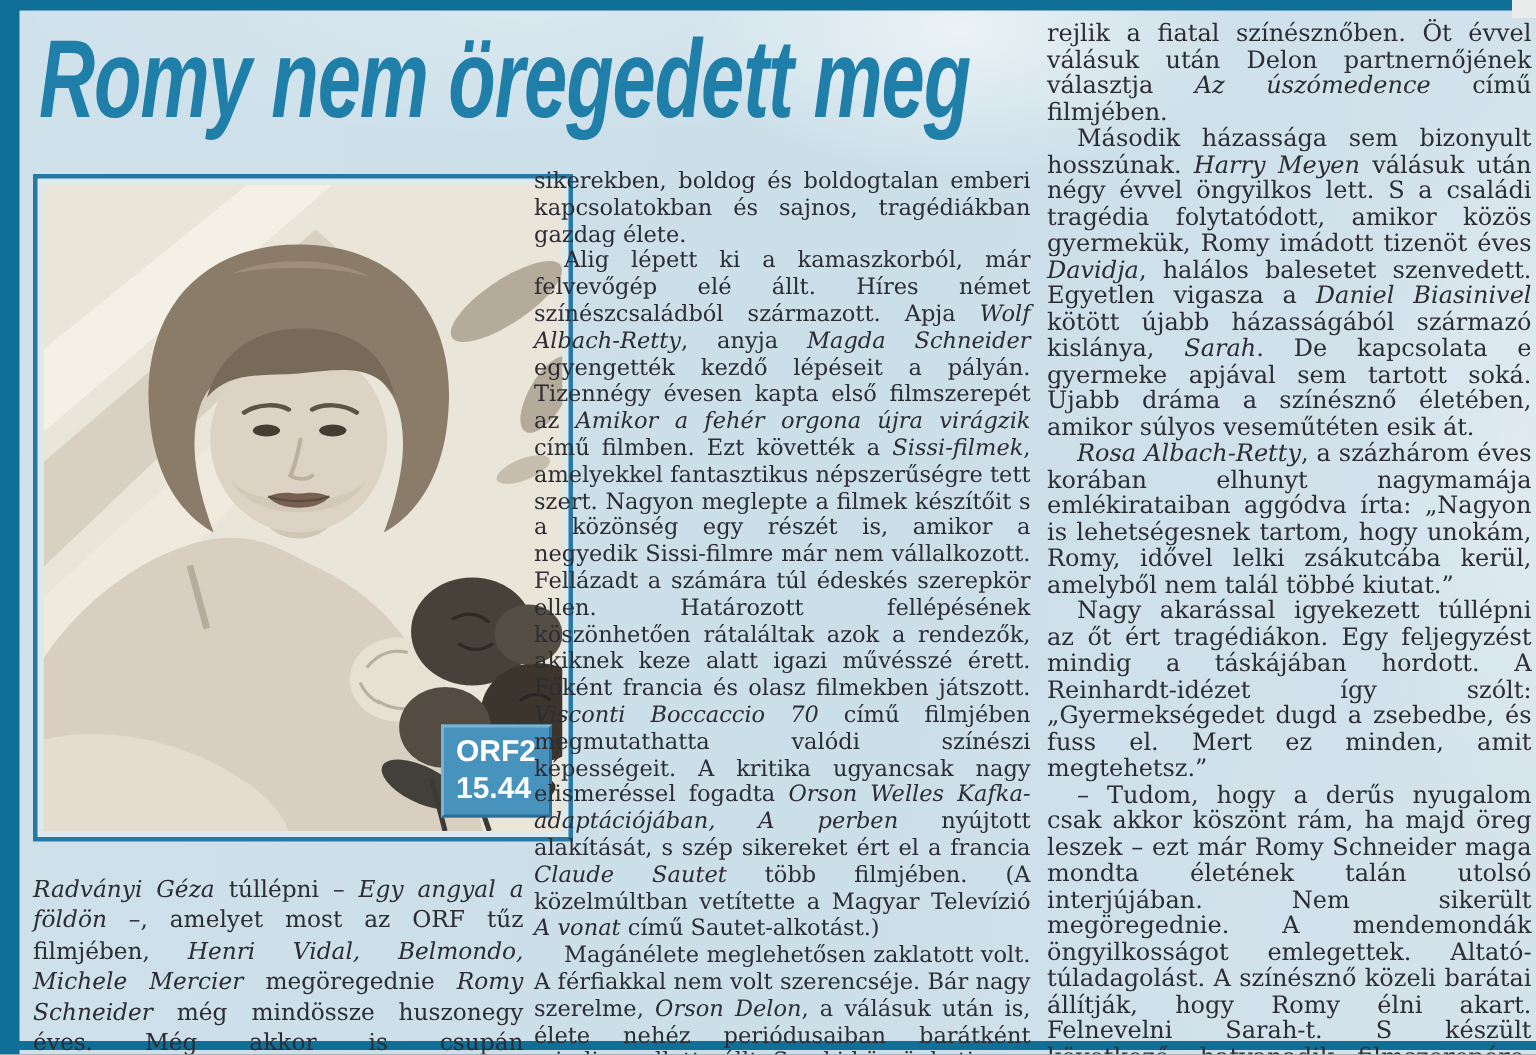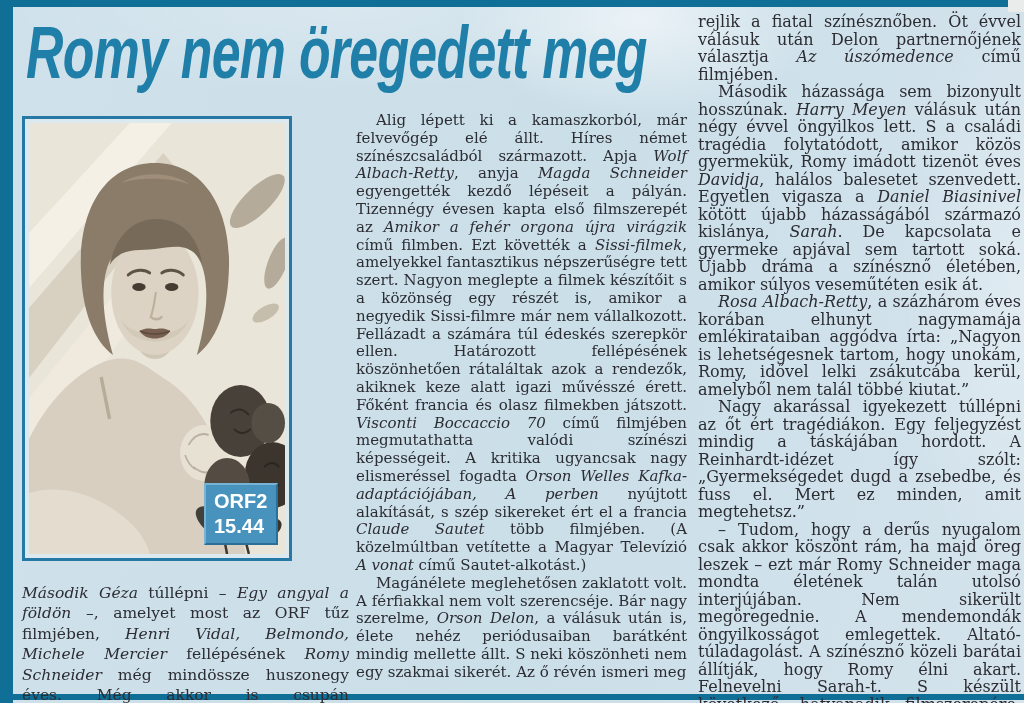--- a/index.html
+++ b/index.html
@@ -16,21 +16,21 @@
   .corner-tr{position:absolute;right:0;top:0;width:16px;height:12px;background:#e9ecea;}
   .bar-left{position:absolute;left:0;top:0;width:13px;height:703px;background:var(--border,#0f6f96);}
   .bar-bottom{position:absolute;left:0;top:694px;width:1024px;height:6px;background:var(--border,#0f6f96);}
   .title{
     position:absolute;left:26px;top:14px;margin:0;white-space:nowrap;
     font-family:"Liberation Sans",sans-serif;font-style:italic;font-weight:700;
     font-size:74px;line-height:1.05;color:var(--accent,#1f7fa8);
     transform:scaleX(.70);transform-origin:0 0;letter-spacing:-1px;
   }
   .photo-frame{
-    position:absolute;left:22px;top:116px;width:270px;height:445px;margin:0;
+    position:absolute;left:22px;top:116px;width:360px;height:445px;margin:0;
     border:3px solid #2579a4;background:#dce9ef;padding:4px;box-sizing:border-box;
   }
   .photo{position:relative;width:100%;height:100%;background:#eae5d9;overflow:hidden;}
   .photo svg{position:absolute;left:0;top:0;width:100%;height:100%;}
   .badge{
     position:absolute;right:7px;bottom:9px;width:74px;height:62px;box-sizing:border-box;
     background:var(--badge_bg,#4793be);
     border-top:2px solid #79b3d4;border-left:2px solid #79b3d4;
     border-right:2px solid #2b6f97;border-bottom:2px solid #2b6f97;
     color:#fff;font-family:"Liberation Sans",sans-serif;font-weight:700;
@@ -101,23 +101,24 @@
           <path d="M250,392 L262,431 M228,396 L236,431" stroke="#3c3a34" stroke-width="3"></path>
         </g>
       </svg>
       <div class="badge">
         <span>ORF2</span>
         <span>15.44</span>
       </div>
     </div>
   </figure>
 
-  <div class="caption"><i>Második Géza</i><span> túllépni – </span><i>Egy angyal a földön</i><span> –, amelyet most az ORF tűz filmjében, </span><i>Henri Vidal, Belmondo, Michele Mercier</i><span> fellépésének </span><i>Romy Schneider</i><span> még mindössze huszonegy éves. Még akkor is csupán negyvenhárom, amikor véget ér nagy művészi</span></div>
+  <div class="caption"><i>Radványi Géza</i><span> túllépni – </span><i>Egy angyal a földön</i><span> –, amelyet most az ORF tűz filmjében, </span><i>Henri Vidal, Belmondo, Michele Mercier</i><span> megöregednie </span><i>Romy Schneider</i><span> még mindössze huszonegy éves. Még akkor is csupán negyvenhárom, amikor véget ér nagy művészi</span></div>
 
   <div class="col col-middle">
+      <p class="para"><span>sikerekben, boldog és boldogtalan emberi kapcsolatokban és sajnos, tragédiákban gazdag élete.</span></p>
       <p class="para indent"><span>Alig lépett ki a kamaszkorból, már felvevőgép elé állt. Híres német színészcsaládból származott. Apja </span><i>Wolf Albach-Retty</i><span>, anyja </span><i>Magda Schneider</i><span> egyengették kezdő lépéseit a pályán. Tizennégy évesen kapta első filmszerepét az </span><i>Amikor a fehér orgona újra virágzik</i><span> című filmben. Ezt követték a </span><i>Sissi-filmek</i><span>, amelyekkel fantasztikus népszerűségre tett szert. Nagyon meglepte a filmek készítőit s a közönség egy részét is, amikor a negyedik Sissi-filmre már nem vállalkozott. Fellázadt a számára túl édeskés szerepkör ellen. Határozott fellépésének köszönhetően rátaláltak azok a rendezők, akiknek keze alatt igazi művésszé érett. Főként francia és olasz filmekben játszott. </span><i>Visconti Boccaccio 70</i><span> című filmjében megmutathatta valódi színészi képességeit. A kritika ugyancsak nagy elismeréssel fogadta </span><i>Orson Welles Kafka-adaptációjában, A perben</i><span> nyújtott alakítását, s szép sikereket ért el a francia </span><i>Claude Sautet</i><span> több filmjében. (A közelmúltban vetítette a Magyar Televízió </span><i>A vonat</i><span> című Sautet-alkotást.)</span></p>
       <p class="para indent"><span>Magánélete meglehetősen zaklatott volt. A férfiakkal nem volt szerencséje. Bár nagy szerelme, </span><i>Orson Delon</i><span>, a válásuk után is, élete nehéz periódusaiban barátként mindig mellette állt. S neki köszönheti nem egy szakmai sikerét. Az ő révén ismeri meg </span></p>
     </div>
   <div class="col col-right">
       <p class="para"><span>rejlik a fiatal színésznőben. Öt évvel válásuk után Delon partnernőjének választja </span><i>Az úszómedence</i><span> című filmjében.</span></p>
       <p class="para indent"><span>Második házassága sem bizonyult hosszúnak. </span><i>Harry Meyen</i><span> válásuk után négy évvel öngyilkos lett. S a családi tragédia folytatódott, amikor közös gyermekük, Romy imádott tizenöt éves </span><i>Davidja</i><span>, halálos balesetet szenvedett. Egyetlen vigasza a </span><i>Daniel Biasinivel</i><span> kötött újabb házasságából származó kislánya, </span><i>Sarah</i><span>. De kapcsolata e gyermeke apjával sem tartott soká. Újabb dráma a színésznő életében, amikor súlyos veseműtéten esik át.</span></p>
       <p class="para indent"><i>Rosa Albach-Retty</i><span>, a százhárom éves korában elhunyt nagymamája emlékirataiban aggódva írta: „Nagyon is lehetségesnek tartom, hogy unokám, Romy, idővel lelki zsákutcába kerül, amelyből nem talál többé kiutat.”</span></p>
       <p class="para indent"><span>Nagy akarással igyekezett túllépni az őt ért tragédiákon. Egy feljegyzést mindig a táskájában hordott. A Reinhardt-idézet így szólt: „Gyermekségedet dugd a zsebedbe, és fuss el. Mert ez minden, amit megtehetsz.”</span></p>
       <p class="para indent"><span>– Tudom, hogy a derűs nyugalom csak akkor köszönt rám, ha majd öreg leszek – ezt már Romy Schneider maga mondta életének talán utolsó interjújában. Nem sikerült megöregednie. A mendemondák öngyilkosságot emlegettek. Altató-túladagolást. A színésznő közeli barátai állítják, hogy Romy élni akart. Felnevelni Sarah-t. S készült következő, hatvanadik filmszerepére, amikor megállt a szíve. Szívelégtelenség – írta a hivatalos orvosi közlemény. Akik szerették, így fogalmaztak: sok szenvedés jutott neki. Bánatában megszakadt a szíve.</span></p>
     </div>

